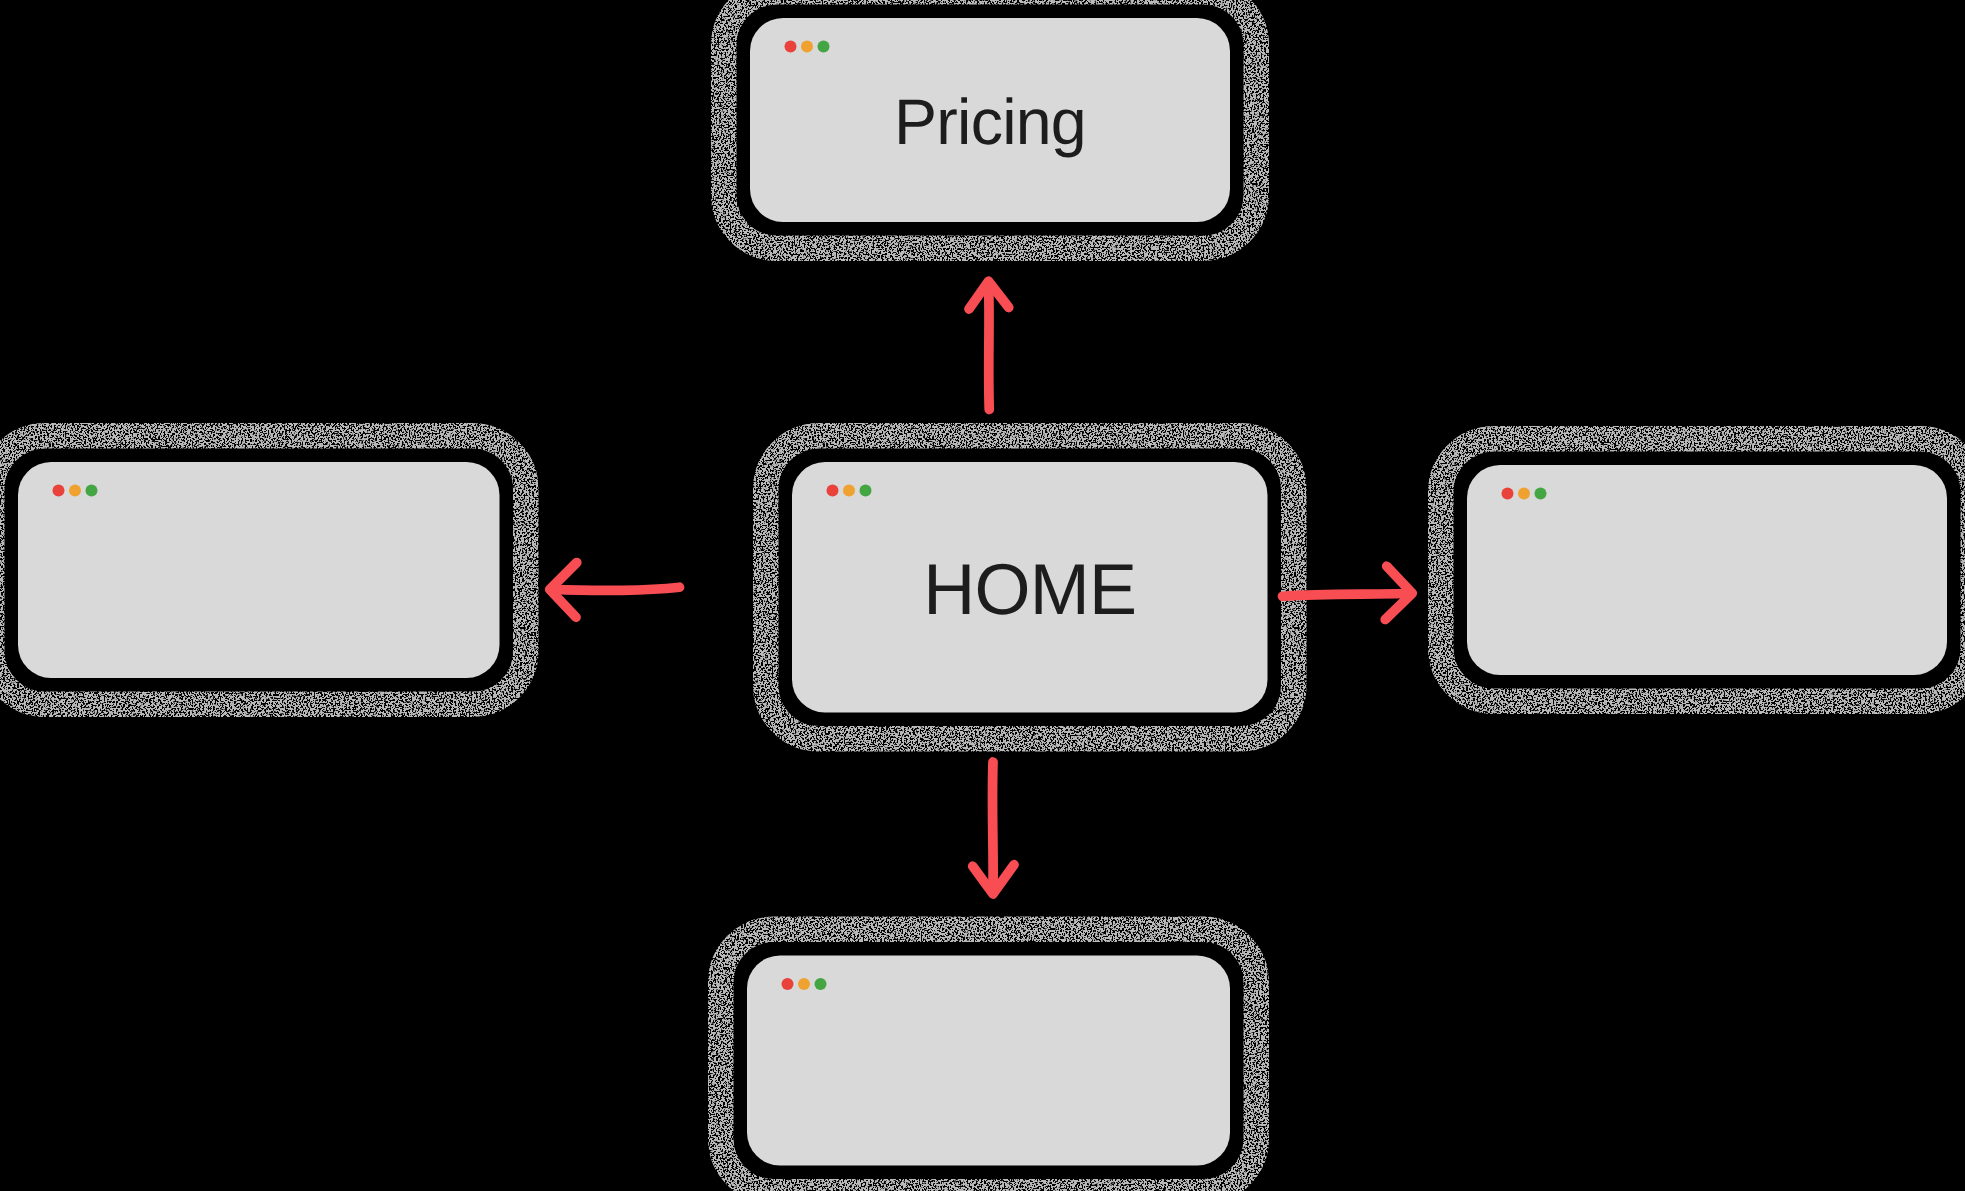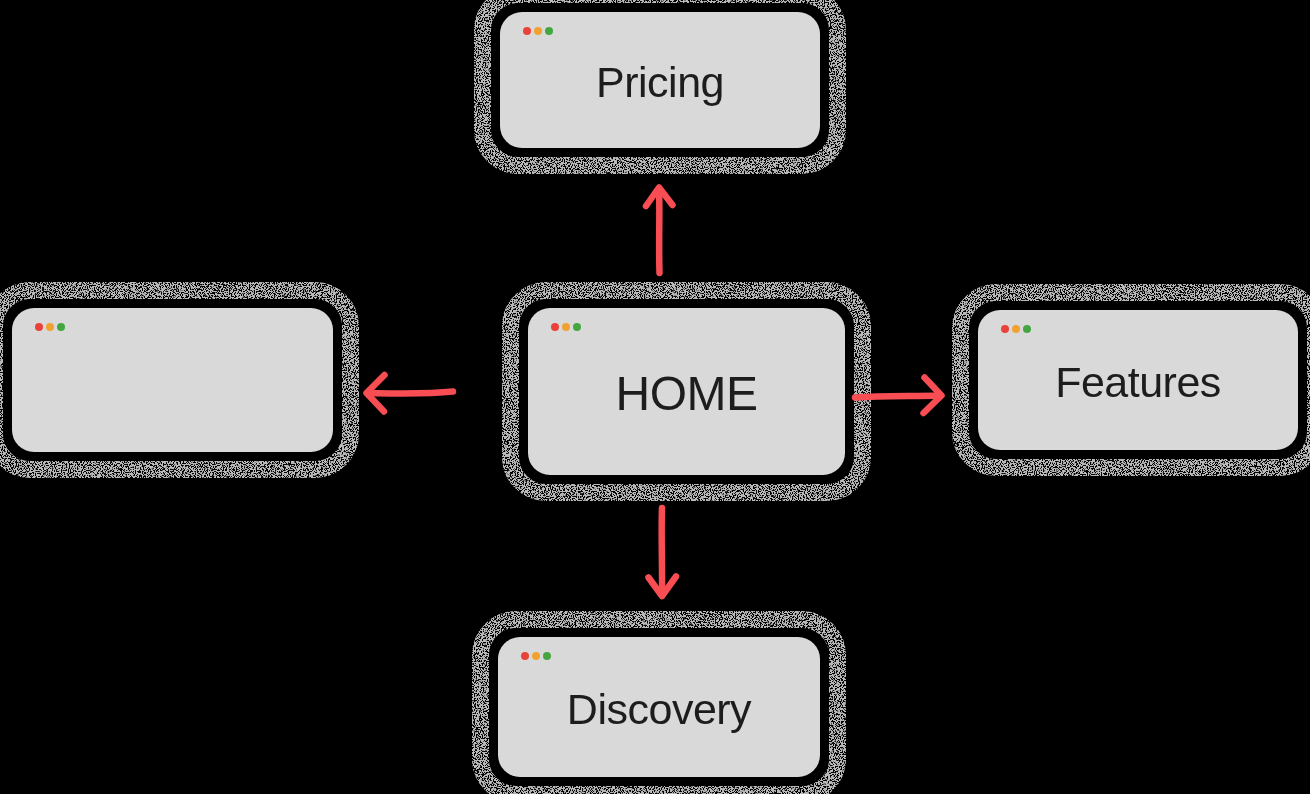--- a/index.html
+++ b/index.html
@@ -92,33 +92,31 @@
   </div>
 
   <div class="node node-features">
     <div class="halo"></div>
     <div class="window" style="background-color: rgb(217, 217, 217);">
       <div class="dots">
         <span class="dot" style="background-color: rgb(232, 66, 58);"></span>
         <span class="dot" style="background-color: rgb(240, 162, 49);"></span>
         <span class="dot" style="background-color: rgb(67, 166, 67);"></span>
       </div>
-      <div class="label" style="color: rgb(29, 29, 29);">Features</div>
     </div>
   </div>
 
   <div class="node node-discovery">
     <div class="halo"></div>
     <div class="window" style="background-color: rgb(217, 217, 217);">
       <div class="dots">
         <span class="dot" style="background-color: rgb(232, 66, 58);"></span>
         <span class="dot" style="background-color: rgb(240, 162, 49);"></span>
         <span class="dot" style="background-color: rgb(67, 166, 67);"></span>
       </div>
-      <div class="label" style="color: rgb(29, 29, 29);">Discovery</div>
     </div>
   </div>
 
   <svg class="arrows" width="1310" height="794" viewBox="0 0 1310 794">
     <g stroke="#f84d53">
       <path d="M659.5,273 C658.5,243 660,214 659,189"></path>
       <path d="M646,206 L659,187.5 L672.5,205"></path>
     </g>
     <g stroke="#f84d53">
       <path d="M855,397.5 C885,395.5 915,396.5 940,395.5"></path>

